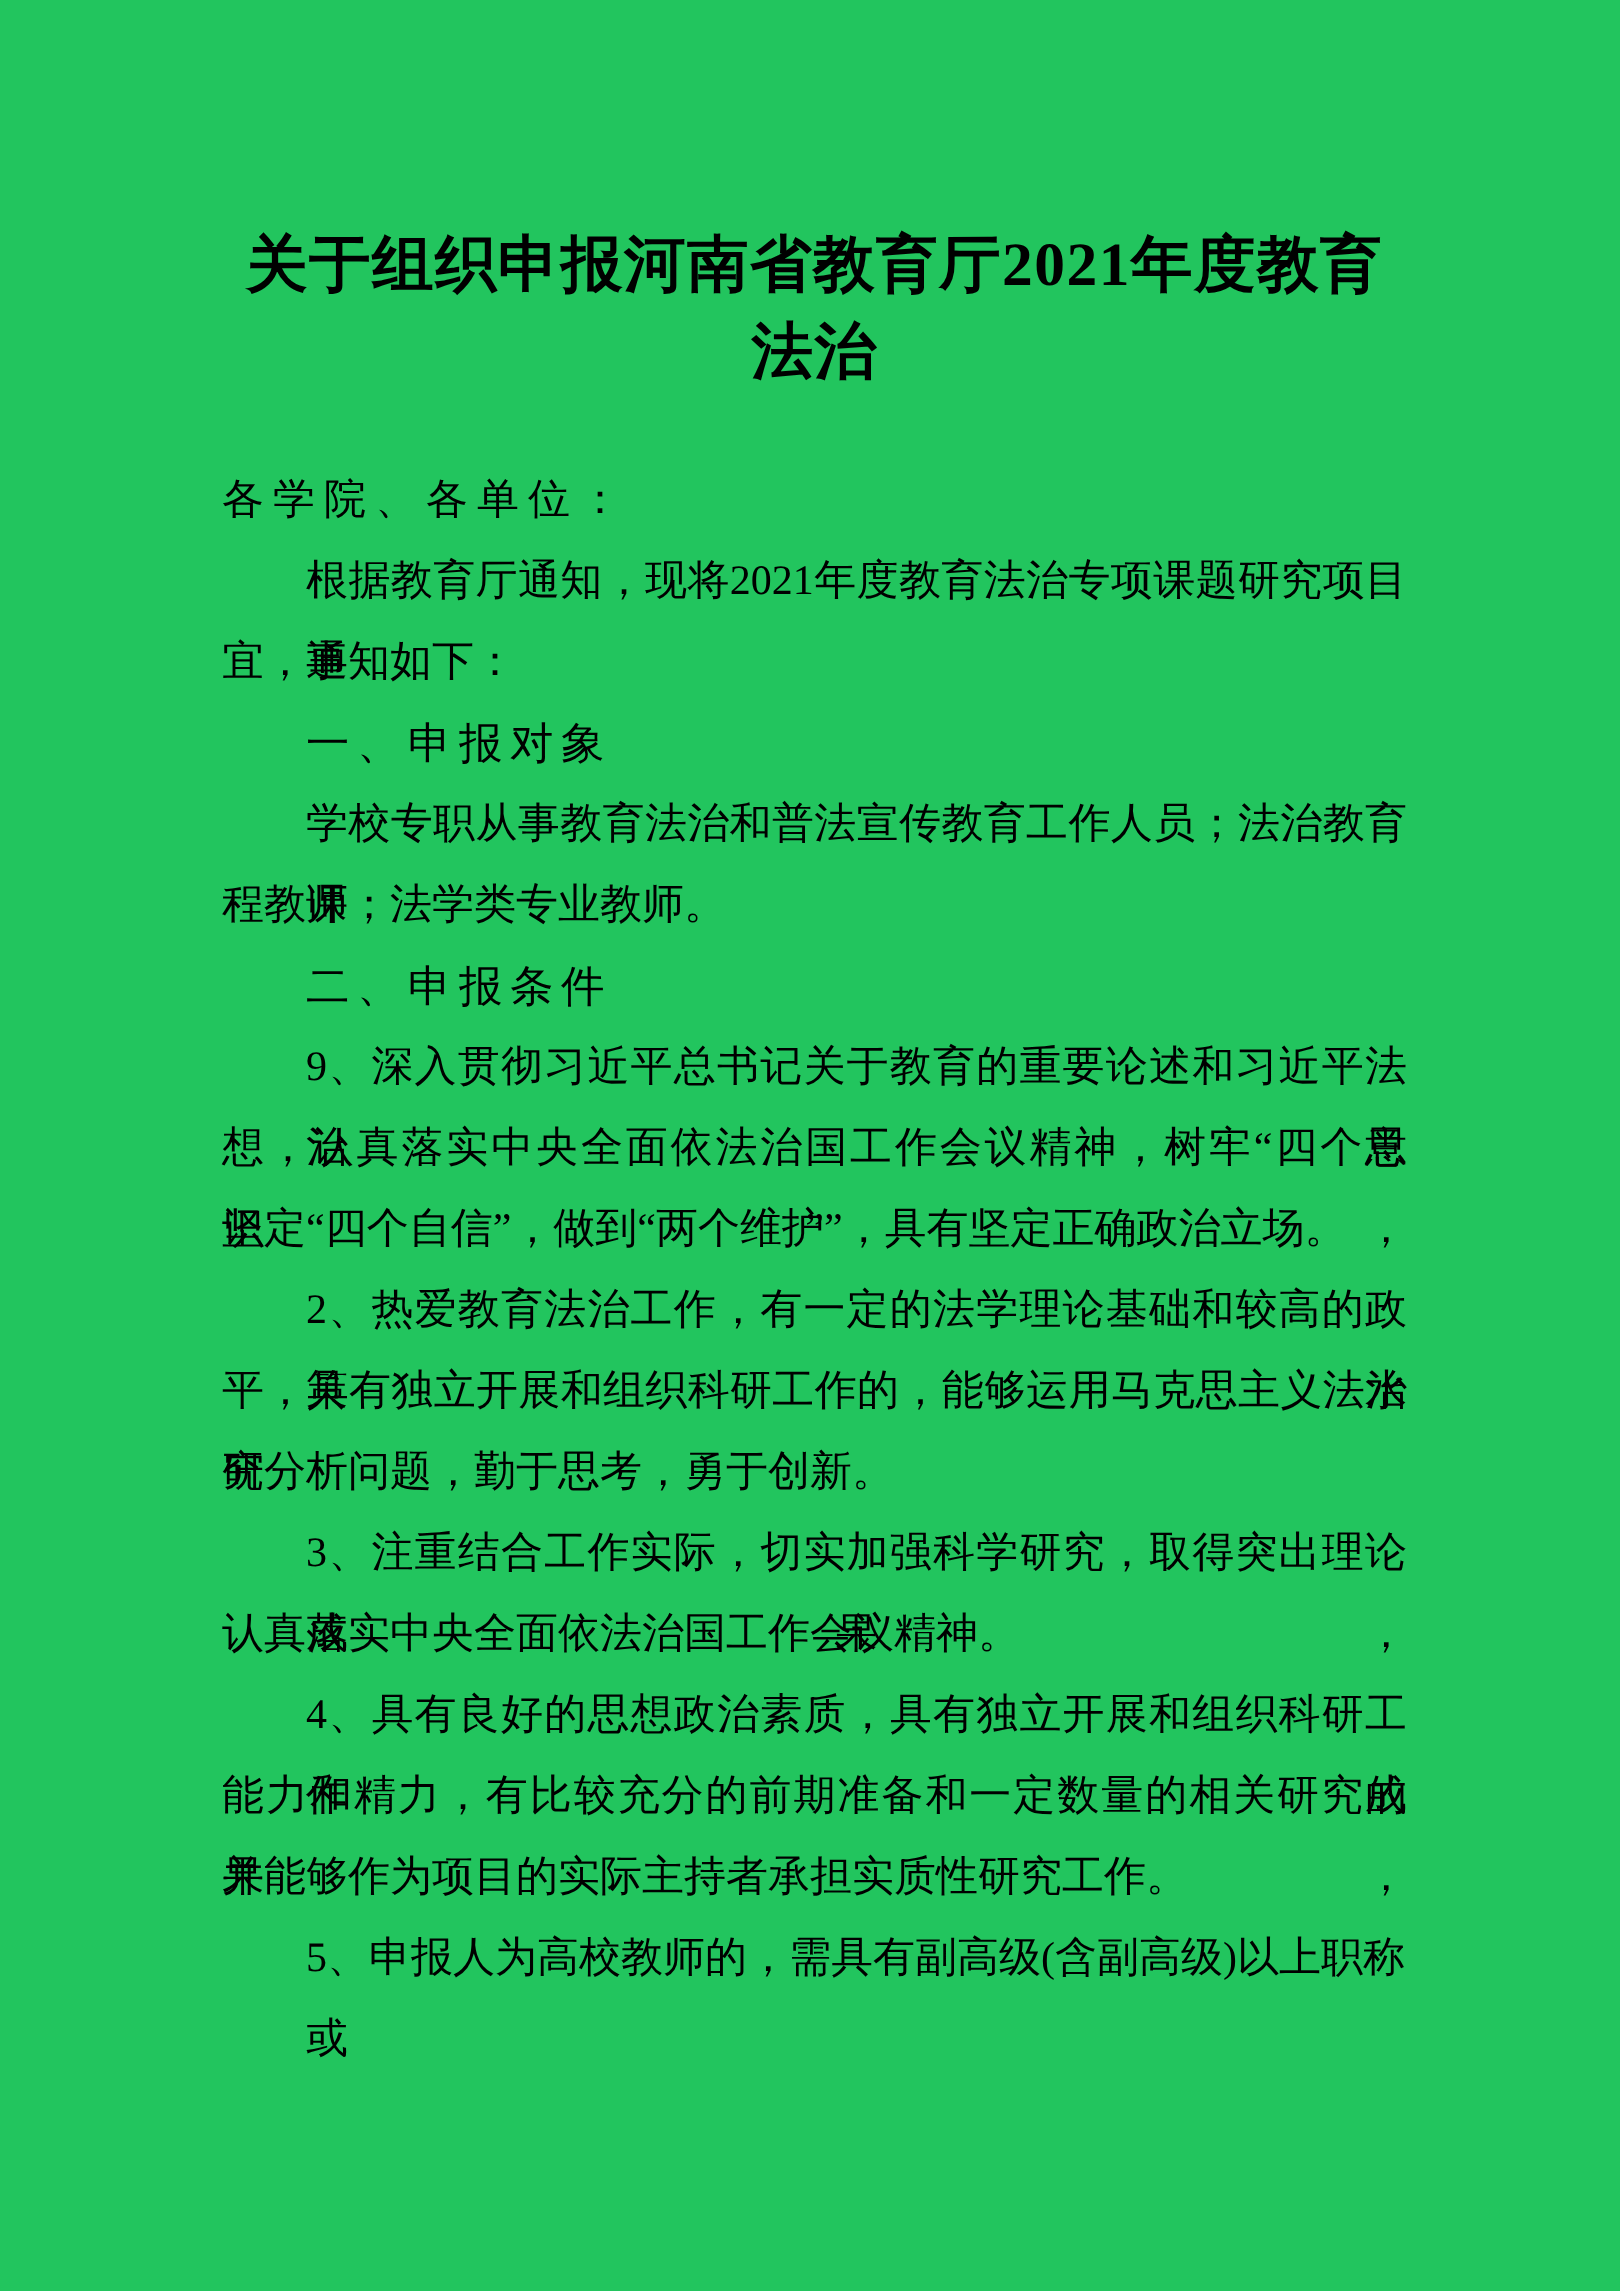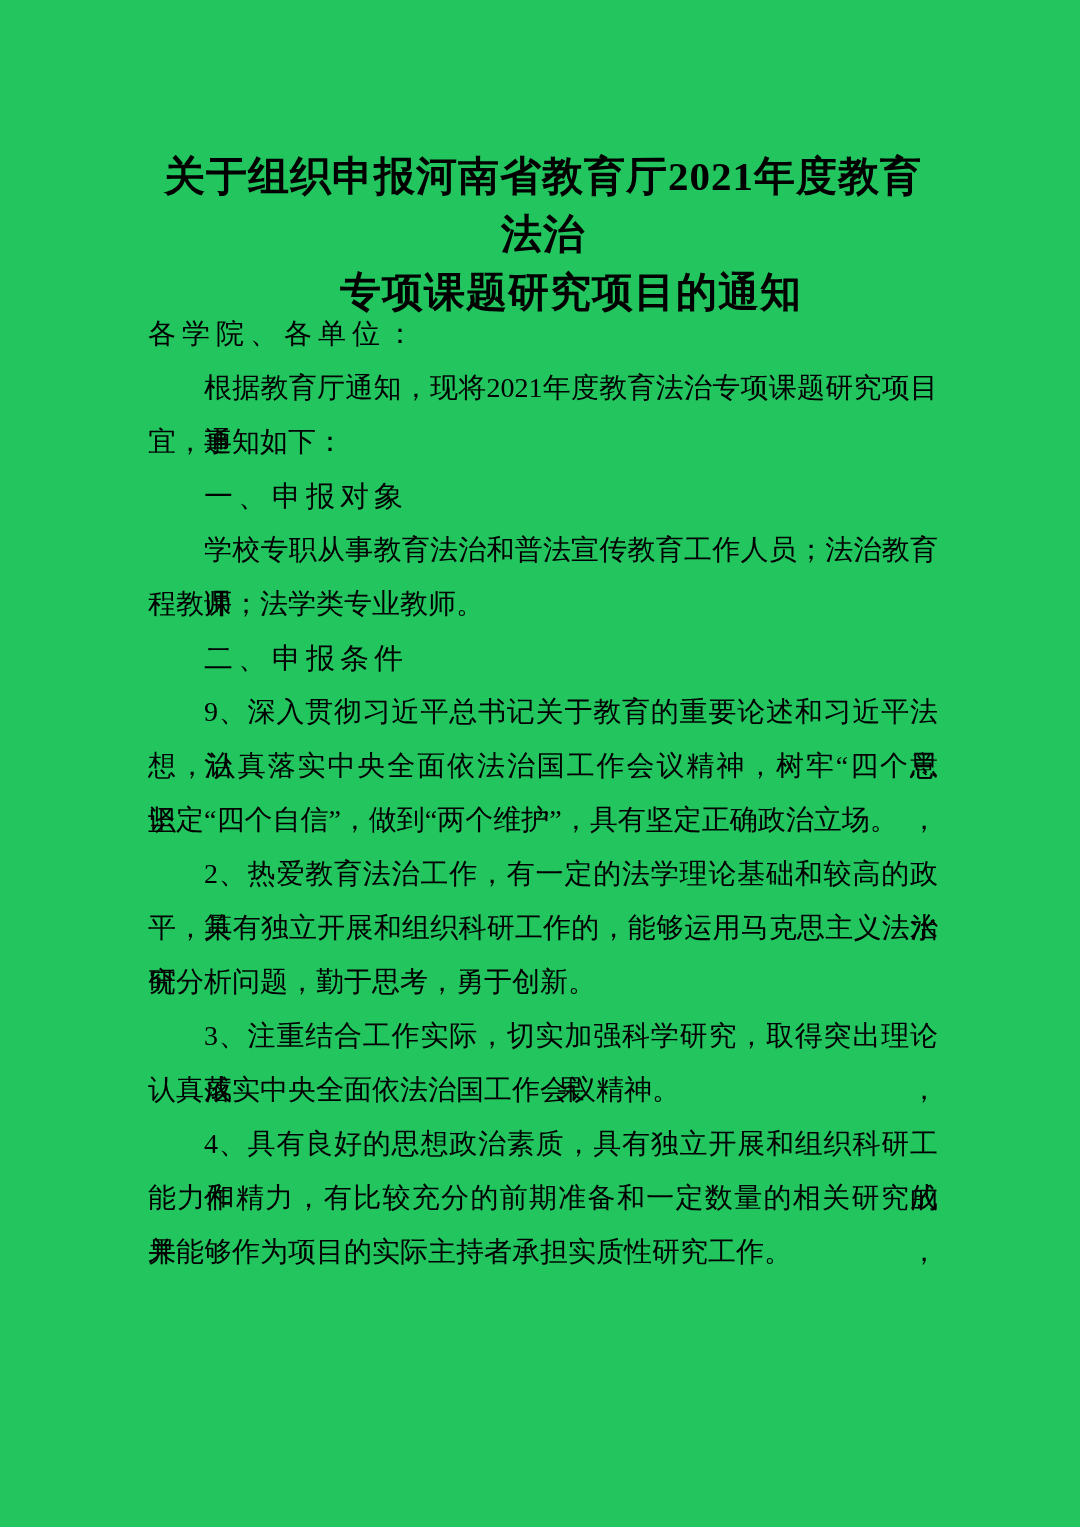--- a/index.html
+++ b/index.html
@@ -59,35 +59,35 @@
   .line.salutation {
     letter-spacing: 6px;
   }
 </style>
 </head>
 <body>
 
 <div class="page">
   <div class="title">
     <div class="title-line">关于组织申报河南省教育厅2021年度教育法治</div>
-    <div class="title-line title-line-2">专项课题研究项目的通知</div>
   </div>
   <div class="doc-body" id="doc-body">
       <div class="line salutation">各学院、各单位：</div>
       <div class="line paragraph fill indent">根据教育厅通知，现将2021年度教育法治专项课题研究项目事</div>
       <div class="line paragraph">宜，通知如下：</div>
       <div class="line heading indent">一、申报对象</div>
       <div class="line paragraph fill indent">学校专职从事教育法治和普法宣传教育工作人员；法治教育课</div>
       <div class="line paragraph">程教师；法学类专业教师。</div>
       <div class="line heading indent">二、申报条件</div>
       <div class="line paragraph fill indent">9、深入贯彻习近平总书记关于教育的重要论述和习近平法治思</div>
       <div class="line paragraph fill">想，认真落实中央全面依法治国工作会议精神，树牢“四个意识”，</div>
       <div class="line paragraph">坚定“四个自信”，做到“两个维护”，具有坚定正确政治立场。</div>
       <div class="line paragraph fill indent">2、热爱教育法治工作，有一定的法学理论基础和较高的政策水</div>
       <div class="line paragraph fill">平，具有独立开展和组织科研工作的，能够运用马克思主义法治研</div>
       <div class="line paragraph">究分析问题，勤于思考，勇于创新。</div>
       <div class="line paragraph fill indent">3、注重结合工作实际，切实加强科学研究，取得突出理论成果，</div>
       <div class="line paragraph">认真落实中央全面依法治国工作会议精神。</div>
       <div class="line paragraph fill indent">4、具有良好的思想政治素质，具有独立开展和组织科研工作的</div>
       <div class="line paragraph fill">能力和精力，有比较充分的前期准备和一定数量的相关研究成果，</div>
       <div class="line paragraph">并能够作为项目的实际主持者承担实质性研究工作。</div>
+      <div class="line paragraph indent">5、申报人为高校教师的，需具有副高级(含副高级)以上职称或</div>
     </div>
 </div>
 
 </body></html>

